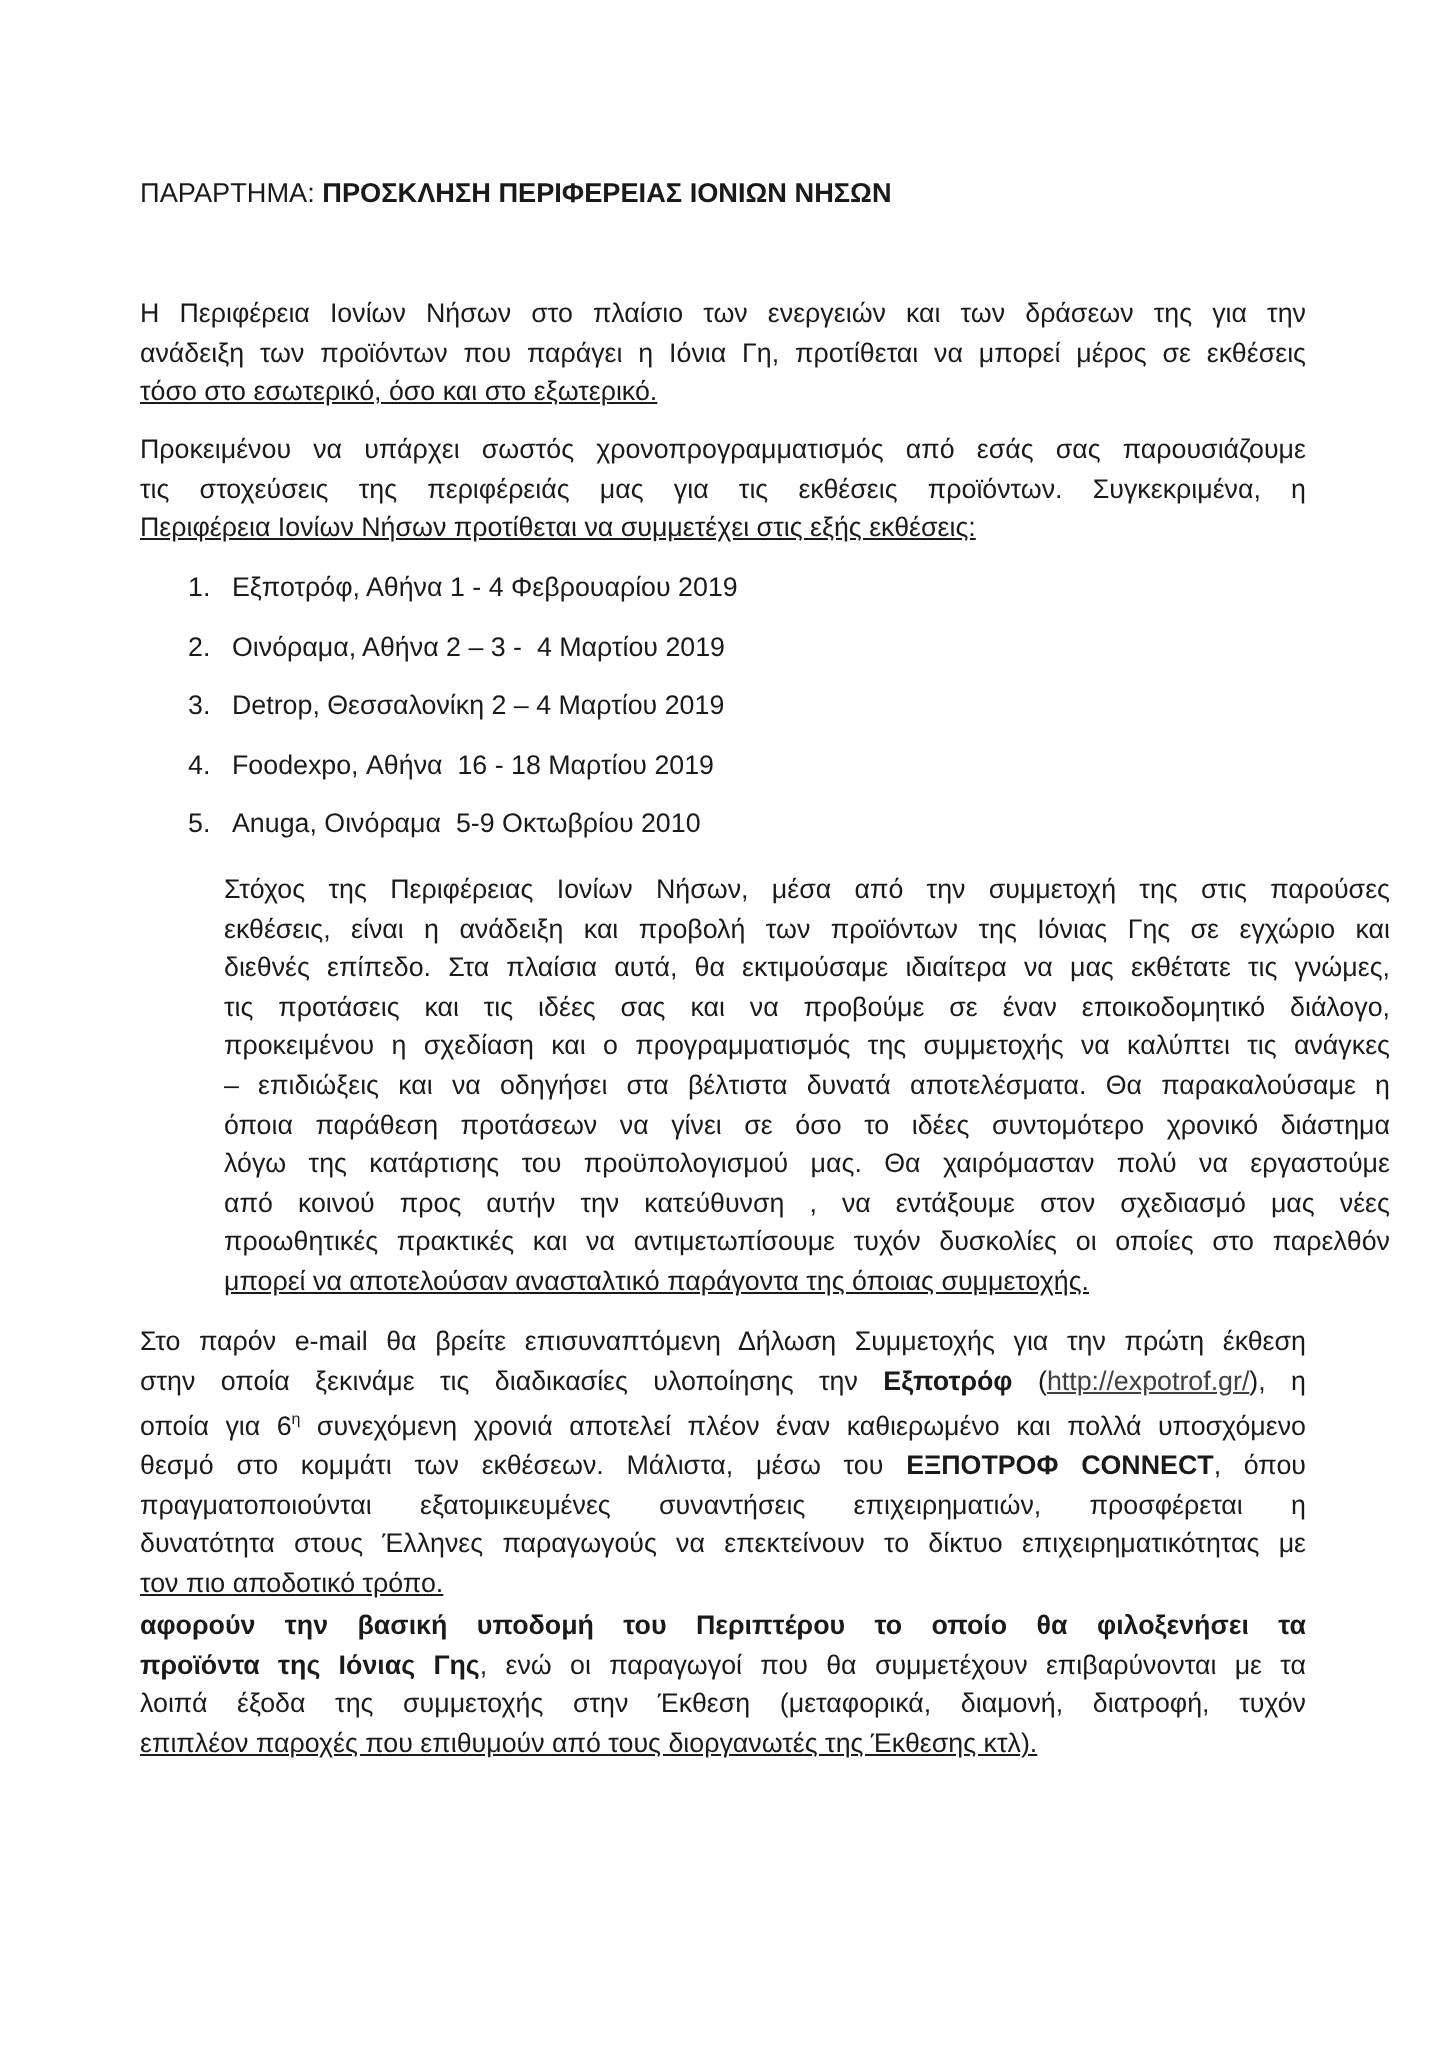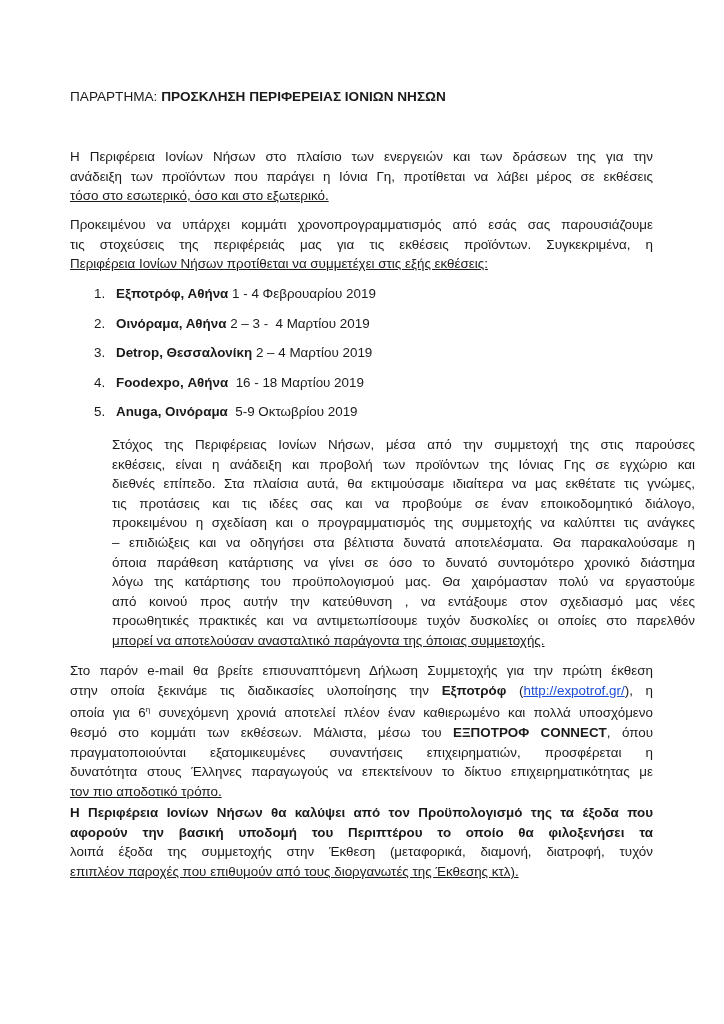--- a/index.html
+++ b/index.html
@@ -57,90 +57,90 @@
     }
     .list li {
       height: 29.6px;
       line-height: 20px;
       white-space: nowrap;
     }
     .list .num {
       display: inline-block;
       width: 22px;
     }
-    .list .bold { font-weight: bold; text-align: center; }
+    .list .bold { font-weight: normal; text-align: center; }
     .bold { font-weight: bold; }
     a.link {
-      color: #1d4ed8;
+      color: #404040;
       text-decoration: underline;
     }
   </style>
 </head>
 <body>
 
 <div class="page">
 
   <div class="title">
     <span>ΠΑΡΑΡΤΗΜΑ: </span><span class="bold">ΠΡΟΣΚΛΗΣΗ ΠΕΡΙΦΕΡΕΙΑΣ ΙΟΝΙΩΝ ΝΗΣΩΝ</span>
   </div>
 
   <div class="para" style="top:147px;">
     <span class="line">Η Περιφέρεια Ιονίων Νήσων στο πλαίσιο των ενεργειών και των δράσεων της για την</span>
-    <span class="line">ανάδειξη των προϊόντων που παράγει η Ιόνια Γη, προτίθεται να λάβει μέρος  σε εκθέσεις</span>
+    <span class="line">ανάδειξη των προϊόντων που παράγει η Ιόνια Γη, προτίθεται να μπορεί μέρος  σε εκθέσεις</span>
     <span class="line last">τόσο στο εσωτερικό, όσο και στο εξωτερικό.</span>
   </div>
 
   <div class="para" style="top:215px;">
-    <span class="line">Προκειμένου να υπάρχει κομμάτι χρονοπρογραμματισμός από εσάς σας παρουσιάζουμε</span>
+    <span class="line">Προκειμένου να υπάρχει σωστός χρονοπρογραμματισμός από εσάς σας παρουσιάζουμε</span>
     <span class="line">τις στοχεύσεις της περιφέρειάς μας για τις εκθέσεις προϊόντων. Συγκεκριμένα, η</span>
     <span class="line last">Περιφέρεια Ιονίων Νήσων προτίθεται να συμμετέχει στις εξής εκθέσεις:</span>
   </div>
 
   <ul class="list">
     <li>
       <span class="num">1.</span><span class="bold">Εξποτρόφ, Αθήνα</span><span style="white-space:pre"> 1 - 4 Φεβρουαρίου 2019</span>
     </li>
     <li>
       <span class="num">2.</span><span class="bold">Οινόραμα, Αθήνα</span><span style="white-space:pre"> 2 – 3 -  4 Μαρτίου 2019</span>
     </li>
     <li>
       <span class="num">3.</span><span class="bold">Detrop, Θεσσαλονίκη</span><span style="white-space:pre"> 2 – 4 Μαρτίου 2019</span>
     </li>
     <li>
       <span class="num">4.</span><span class="bold">Foodexpo, Αθήνα</span><span style="white-space:pre">  16 - 18 Μαρτίου 2019</span>
     </li>
     <li>
-      <span class="num">5.</span><span class="bold">Anuga, Οινόραμα</span><span style="white-space:pre">  5-9 Οκτωβρίου 2019</span>
+      <span class="num">5.</span><span class="bold">Anuga, Οινόραμα</span><span style="white-space:pre">  5-9 Οκτωβρίου 2010</span>
     </li>
   </ul>
 
   <div class="para" style="top:435px;margin-left:42px;">
     <span class="line">Στόχος της Περιφέρειας Ιονίων Νήσων, μέσα από την συμμετοχή της στις παρούσες</span>
     <span class="line">εκθέσεις, είναι η ανάδειξη και προβολή των προϊόντων της Ιόνιας Γης σε εγχώριο και</span>
     <span class="line">διεθνές επίπεδο. Στα πλαίσια αυτά, θα εκτιμούσαμε ιδιαίτερα να μας εκθέτατε τις γνώμες,</span>
     <span class="line">τις προτάσεις και τις ιδέες σας και να προβούμε σε έναν εποικοδομητικό διάλογο,</span>
     <span class="line">προκειμένου η σχεδίαση και ο προγραμματισμός της συμμετοχής να καλύπτει τις ανάγκες</span>
     <span class="line">– επιδιώξεις και να οδηγήσει στα βέλτιστα δυνατά αποτελέσματα. Θα παρακαλούσαμε η</span>
-    <span class="line">όποια παράθεση κατάρτισης να γίνει σε όσο το δυνατό συντομότερο χρονικό διάστημα</span>
+    <span class="line">όποια παράθεση προτάσεων να γίνει σε όσο το ιδέες συντομότερο χρονικό διάστημα</span>
     <span class="line">λόγω της   κατάρτισης του προϋπολογισμού μας. Θα χαιρόμασταν πολύ να εργαστούμε</span>
     <span class="line">από κοινού προς αυτήν την κατεύθυνση , να εντάξουμε στον σχεδιασμό μας νέες</span>
     <span class="line">προωθητικές πρακτικές  και να αντιμετωπίσουμε τυχόν δυσκολίες οι οποίες στο παρελθόν</span>
     <span class="line last">μπορεί να αποτελούσαν ανασταλτικό παράγοντα της όποιας συμμετοχής.</span>
   </div>
 
   <div class="para" style="top:661px;">
     <span class="line">Στο παρόν e-mail θα βρείτε επισυναπτόμενη Δήλωση Συμμετοχής για την πρώτη έκθεση</span>
     <span class="line"><span>στην οποία ξεκινάμε τις διαδικασίες υλοποίησης την </span><span class="bold">Εξποτρόφ</span><span> (</span><a class="link">http://expotrof.gr/</a><span>), η</span></span>
     <span class="line"><span>οποία για 6</span><sup style="font-size:8px;">η</sup><span> συνεχόμενη χρονιά αποτελεί πλέον έναν καθιερωμένο και πολλά υποσχόμενο</span></span>
     <span class="line"><span>θεσμό στο κομμάτι των εκθέσεων. Μάλιστα, μέσω του </span><span class="bold">ΕΞΠΟΤΡΟΦ CONNECT</span><span>, όπου</span></span>
     <span class="line">πραγματοποιούνται εξατομικευμένες συναντήσεις επιχειρηματιών,   προσφέρεται η</span>
     <span class="line">δυνατότητα στους Έλληνες παραγωγούς να επεκτείνουν το δίκτυο επιχειρηματικότητας με</span>
     <span class="line last">τον πιο αποδοτικό τρόπο.</span>
   </div>
 
   <div class="para" style="top:803px;">
-    <span class="line bold">Η Περιφέρεια Ιονίων Νήσων θα καλύψει από τον Προϋπολογισμό της τα έξοδα που</span>
     <span class="line bold">αφορούν την βασική υποδομή του Περιπτέρου το οποίο θα φιλοξενήσει τα</span>
+    <span class="line"><span class="bold">προϊόντα της Ιόνιας Γης</span><span>, ενώ οι παραγωγοί που θα συμμετέχουν επιβαρύνονται με τα</span></span>
     <span class="line">λοιπά έξοδα της συμμετοχής στην Έκθεση (μεταφορικά, διαμονή, διατροφή, τυχόν</span>
     <span class="line last">επιπλέον παροχές που επιθυμούν από τους διοργανωτές της Έκθεσης κτλ).</span>
   </div>
 
 </div>
 
 </body></html>

